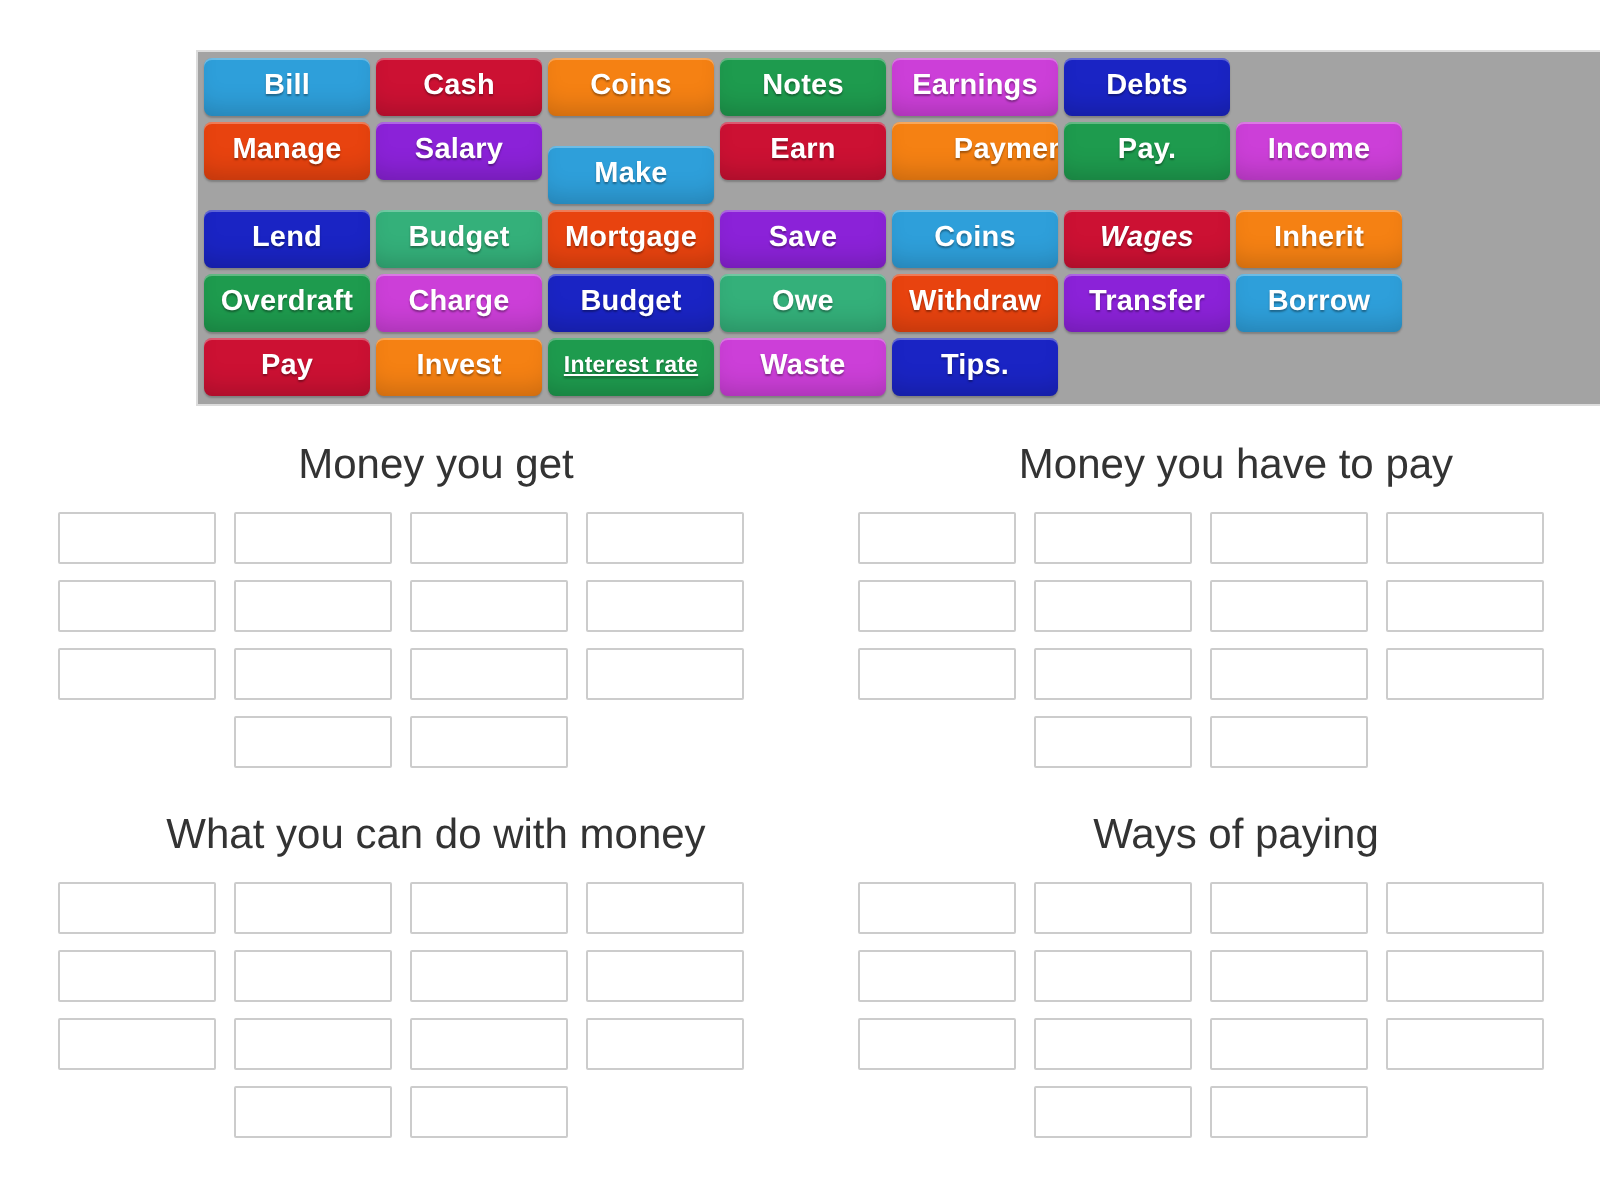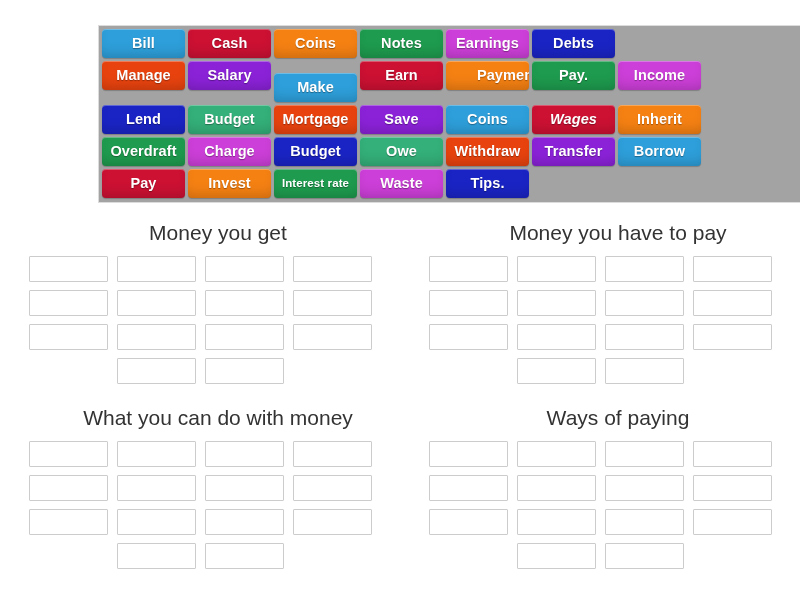--- a/index.html
+++ b/index.html
@@ -131,21 +131,21 @@
         <div class="tile" style="background: rgb(204, 63, 216);">Charge</div>
         <div class="tile" style="background: rgb(26, 36, 196);">Budget</div>
         <div class="tile" style="background: rgb(52, 176, 122);">Owe</div>
         <div class="tile" style="background: rgb(232, 67, 15);">Withdraw</div>
         <div class="tile" style="background: rgb(139, 34, 216);">Transfer</div>
         <div class="tile" style="background: rgb(46, 159, 218);">Borrow</div>
       </div>
       <div class="bank-row">
         <div class="tile" style="background: rgb(204, 17, 51);">Pay</div>
         <div class="tile" style="background: rgb(245, 129, 19);">Invest</div>
-        <div class="tile small" style="background: rgb(30, 155, 78);">Interest rate</div>
+        <div class="tile small" style="background: rgb(30, 155, 78); text-decoration: underline;">Interest rate</div>
         <div class="tile" style="background: rgb(204, 63, 216);">Waste</div>
         <div class="tile" style="background: rgb(26, 36, 196);">Tips.</div>
       </div>
     </div>
 
   <div class="cats" id="cats">
       <div class="cat">
         <div class="cat-title">Money you get</div>
         <div class="slot-grid">
           <div class="slot-row">

